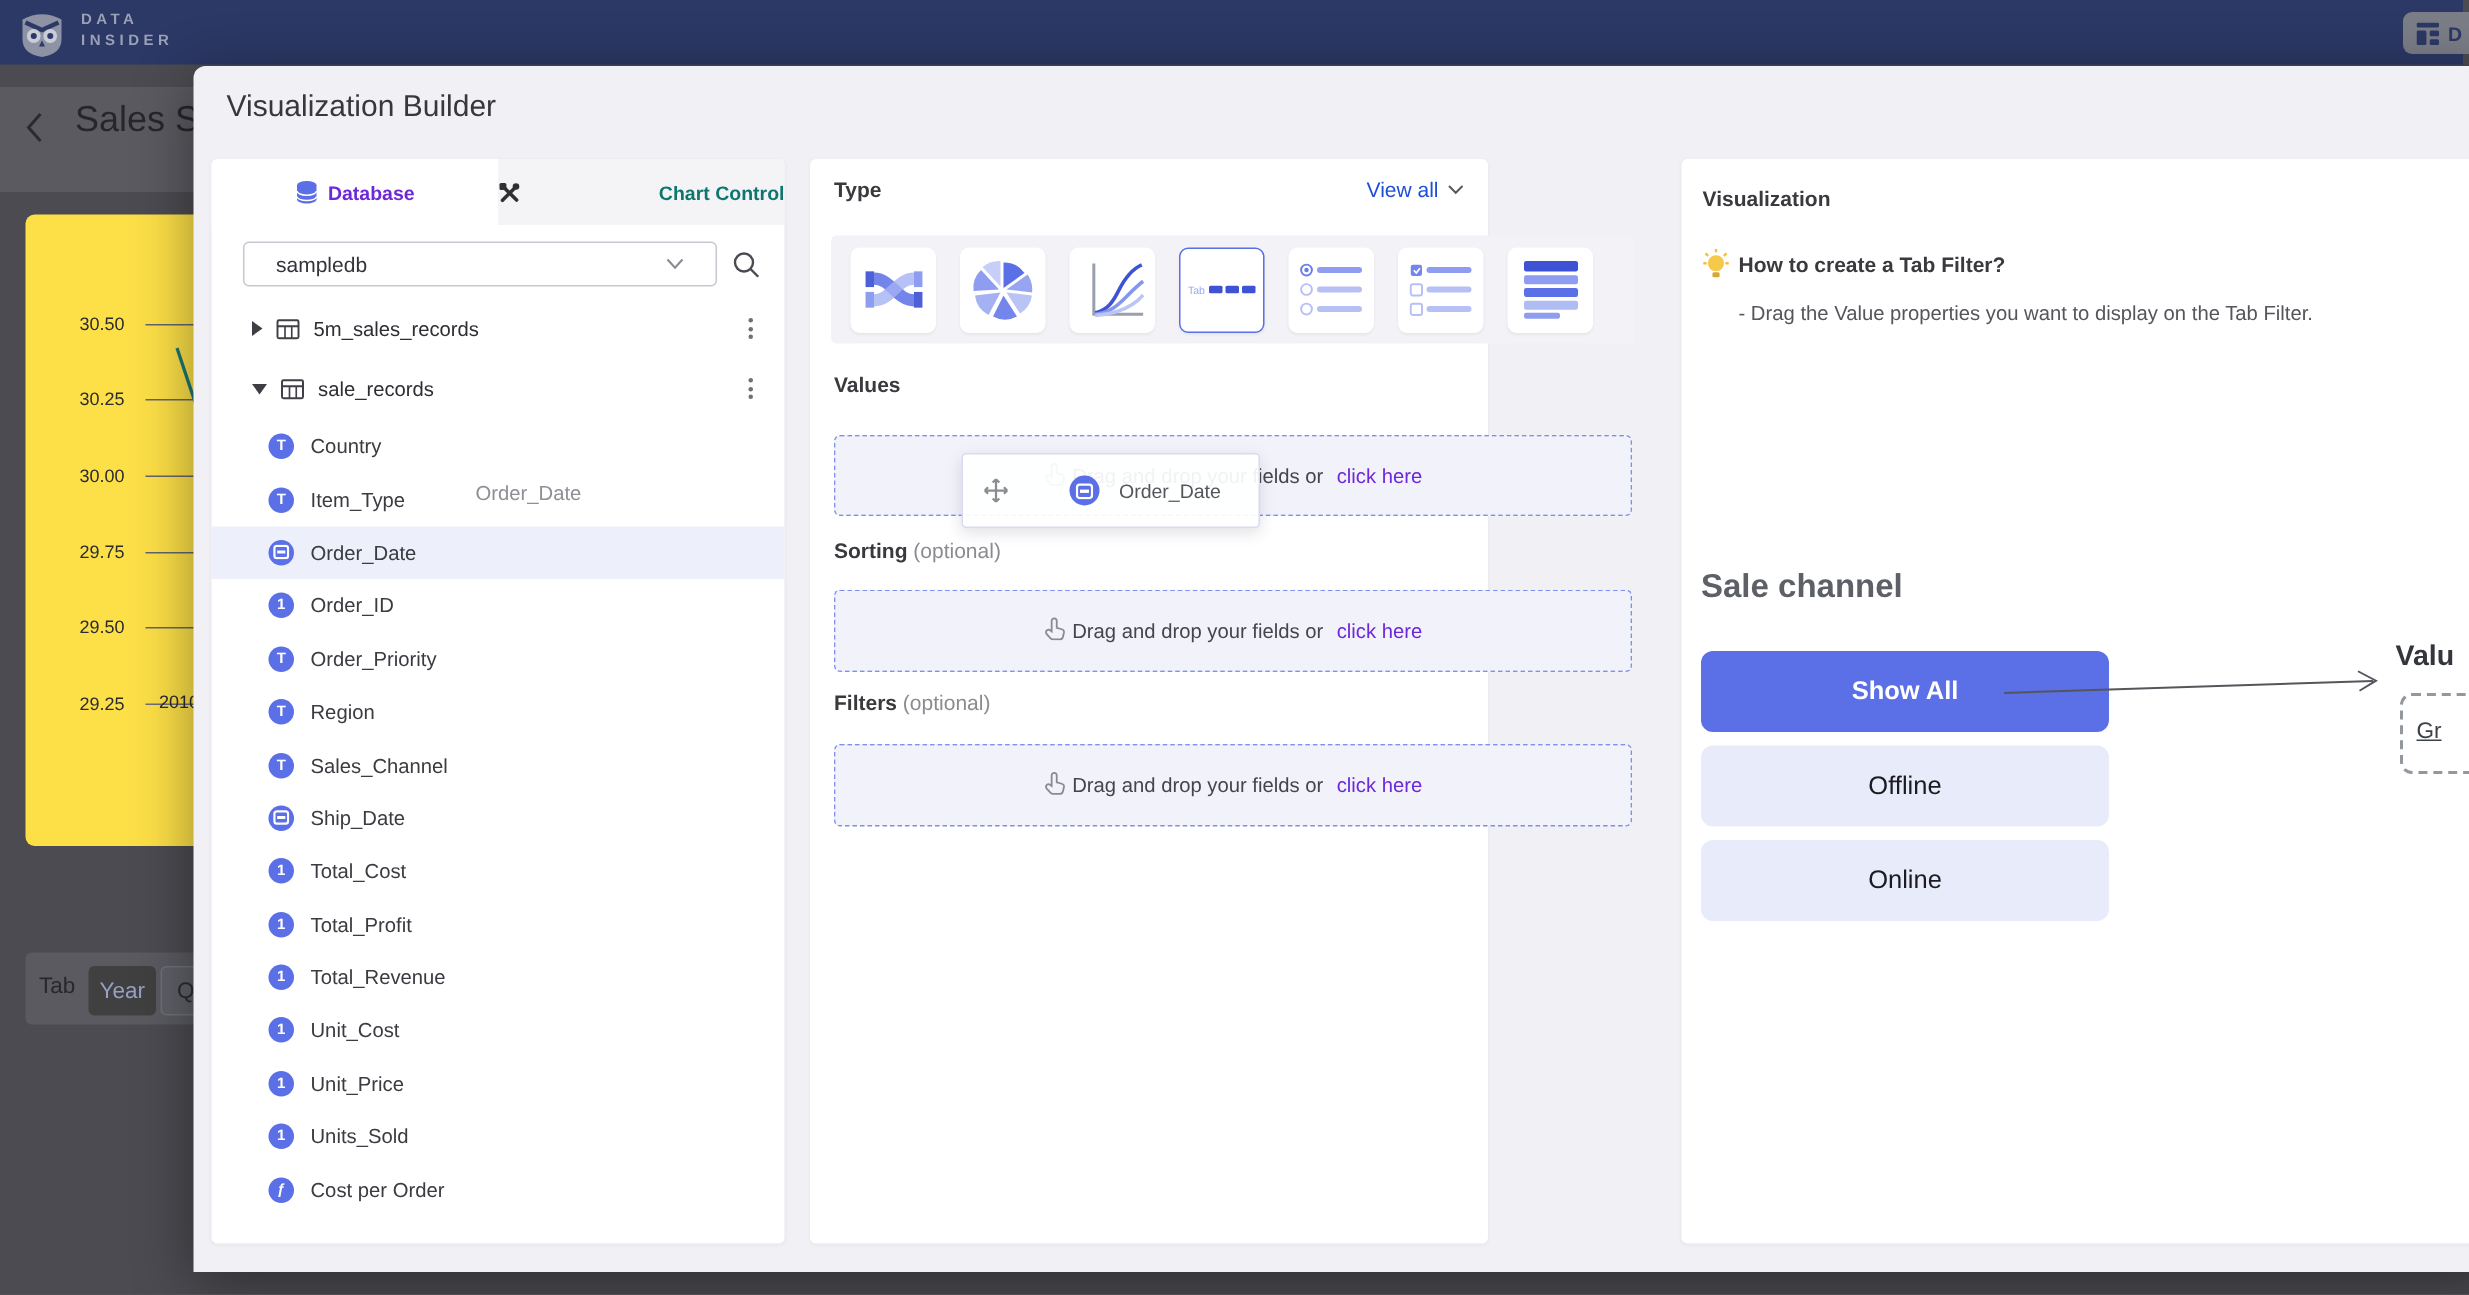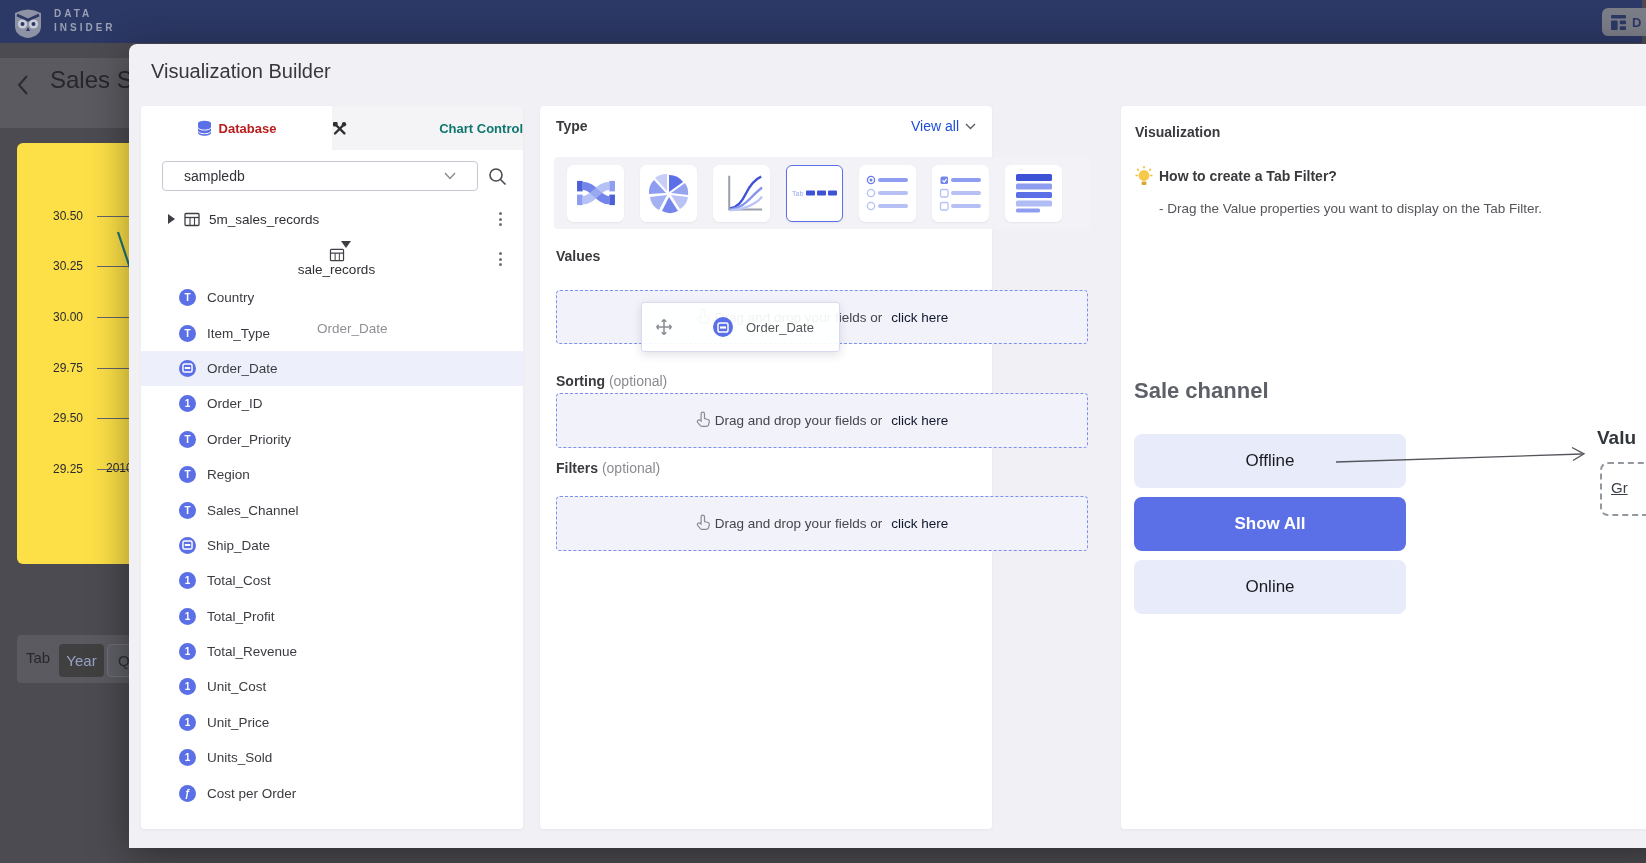--- a/index.html
+++ b/index.html
@@ -36,21 +36,21 @@
            border-top-left-radius:8px; box-shadow:0 8px 40px rgba(0,0,0,.4); z-index:10; }
   .modal-title { position:absolute; left:22px; top:16px; font-size:20px; color:#38383c; }
   .card { position:absolute; background:#fff; border-radius:4px; box-shadow:0 1px 3px rgba(40,40,60,.05); }
   .card-left   { left:12px;  top:62px; width:382px; height:723px; }
   .card-middle { left:411px; top:62px; width:452px; height:723px; }
   .card-right  { left:992px; top:62px; width:648px; height:723px; }
   
   .tabs { display:flex; height:44px; }
   .tab { flex:1; display:flex; align-items:center; justify-content:center; gap:7px;
          font-size:13px; font-weight:bold; cursor:default; }
-  .tab.active { background:#fff; color:#b91c1c; border-top-left-radius:4px; }
+  .tab.active { background:#fff; color:#6d28d9; border-top-left-radius:4px; }
   .tab.inactive { background:#f4f4f7; color:#0f766e; border-top-right-radius:4px;justify-content:space-between; }
   .search-select { position:absolute; left:21px; top:55px; width:316px; height:30px; border:1px solid #c7c8d0;
                    border-radius:4px; background:#fff; display:flex; align-items:center; padding:0 21px;
                    font-size:14px; color:#33333a; }
   .search-select .chev { margin-left:auto; }
   .magnifier { position:absolute; left:347px; top:61px; }
   .tree-row { position:absolute; left:0; width:382px; height:36px; display:flex; align-items:center; }
   .tr-arrow { width:0; height:0; margin-left:27px; }
   .tr-arrow.right { border-left:7px solid #3e3e45; border-top:5px solid transparent; border-bottom:5px solid transparent; }
   .tr-arrow.down  { border-top:7px solid #3e3e45; border-left:5px solid transparent; border-right:5px solid transparent; }
@@ -71,21 +71,21 @@
   .sec-label { position:absolute; left:16px; font-size:14px; font-weight:bold; color:#3a3a3e; }
   .sec-label .opt { font-weight:normal; color:#8b8b91; }
   .view-all { position:absolute; right:16px; top:12px; font-size:14px; color:#1d4ed8; display:flex; align-items:center; gap:6px; }
   .type-strip { position:absolute; left:14px; top:51px; width:536px; height:72px; background:#f3f3f7; border-radius:4px;
                 display:flex; align-items:center; gap:16px; padding-left:13px; }
   .type-icon { width:57px; height:57px; background:#fff; border-radius:6px; border:1px solid #fff;
                display:flex; align-items:center; justify-content:center; box-shadow:0 1px 2px rgba(50,50,80,.07); }
   .type-icon.selected { border:1px solid #5b6fe6; }
   .zone { position:absolute; left:16px; width:532px; border:1px dashed #7e8ff0; border-radius:4px; background:#f2f3fa;
           display:flex; align-items:center; justify-content:center; gap:5px; font-size:13.5px; color:#45454b; }
-  .zone .link { color:#0f172a; margin-left:4px; }
+  .zone .link { color:#6d28d9; margin-left:4px; }
   .chip { position:absolute; left:101px; top:196px; width:199px; height:50px; background:rgba(255,255,255,.93);
           border:1px solid #d7daf0; border-radius:3px; box-shadow:0 3px 10px rgba(40,40,80,.14);
           display:flex; align-items:center; z-index:20; }
   .chip .c-icon { width:20px; height:20px; border-radius:50%; background:#5b6fe6; margin-left:40px;
                   display:flex; align-items:center; justify-content:center; }
   .chip .c-label { margin-left:13px; font-size:13px; color:#55555b; }
   .chip .move { margin-left:13px; }
   
   .viz-head { position:absolute; left:14px; top:18px; font-size:14px; font-weight:bold; color:#3a3a3e; }
   .bulb { position:absolute; left:13px; top:59px; }
@@ -214,21 +214,21 @@
           <line x1="10.5" y1="5.5" x2="10.5" y2="13.5" stroke="#3f3f46" stroke-width="1.1"></line>
         </svg>
         <span class="tr-label">5m_sales_records</span>
         <span class="kebab">
             <i></i>
             <i></i>
             <i></i>
           </span>
       </div>
 
-      <div class="tree-row" style="top:135px;flex-direction:column;">
+      <div class="tree-row" style="top:135px;">
         <span class="tr-arrow down"></span>
         <svg class="tr-grid" width="16" height="15" viewBox="0 0 16 15">
           <rect x="1" y="1.5" width="14" height="12" rx="1" fill="none" stroke="#3f3f46" stroke-width="1.3"></rect>
           <line x1="1" y1="5.5" x2="15" y2="5.5" stroke="#3f3f46" stroke-width="1.3"></line>
           <line x1="6" y1="5.5" x2="6" y2="13.5" stroke="#3f3f46" stroke-width="1.1"></line>
           <line x1="10.5" y1="5.5" x2="10.5" y2="13.5" stroke="#3f3f46" stroke-width="1.1"></line>
         </svg>
         <span class="tr-label">sale_records</span>
         <span class="kebab">
             <i></i>
@@ -411,21 +411,21 @@
         </svg>
         <span class="c-icon">
           <svg width="12" height="11" viewBox="0 0 12 11">
             <rect x="1" y="1" width="10" height="9" rx="1.8" fill="none" stroke="#fff" stroke-width="1.5"></rect>
             <rect x="3" y="4.4" width="6" height="2.2" fill="#fff"></rect>
           </svg>
         </span>
         <span class="c-label">Order_Date</span>
       </div>
 
-      <div class="sec-label" style="top:267px;">
+      <div class="sec-label" style="top:253px;">
         <span>Sorting</span>
         <span class="opt">(optional)</span>
       </div>
       <div class="zone" style="top:287px; height:55px;">
         <span class="hand"><svg width="14" height="16" viewBox="0 0 14 16">
               <path d="M6.8 1.2 c1 0 1.7 .8 1.7 1.8 V7.6 l3.4 .9 c1 .3 1.6 1.2 1.4 2.2 l-.7 3 c-.2 .9 -1 1.6 -2 1.6 H6 c-.6 0 -1.2 -.3 -1.6 -.7 L1.8 11.7 c-.7 -.8 -.6 -1.9 .2 -2.5 .6 -.5 1.5 -.5 2.1 0 l1 .8 V3 C5.1 2 5.8 1.2 6.8 1.2 Z" fill="none" stroke="#8a8a90" stroke-width="1.2"></path>
             </svg></span>
         <span>Drag and drop your fields or</span>
         <span class="link">click here</span>
       </div>
@@ -454,22 +454,22 @@
           <line x1="18.5" y1="10.5" x2="16.2" y2="10.5"></line>
         </g>
         <circle cx="10" cy="10.5" r="5.4" fill="#f6c94a"></circle>
         <rect x="7.6" y="16.5" width="4.8" height="3.4" rx="1" fill="#d9a832"></rect>
       </svg>
       <div class="tip-title">How to create a Tab Filter?</div>
       <div class="tip-body">- Drag the Value properties you want to display on the Tab Filter.</div>
 
       <div class="preview-title">Sale channel</div>
       <div id="preview-tabs">
+          <div class="p-btn sel">Show All</div>
           <div class="p-btn unsel">Offline</div>
-          <div class="p-btn sel">Show All</div>
           <div class="p-btn unsel">Online</div>
         </div>
 
       <svg class="big-arrow" width="290" height="26" viewBox="0 0 290 26">
         <path d="M10 18 L256 10" stroke="#55565c" stroke-width="1.3" fill="none"></path>
         <polyline points="246,3.5 258,9.8 247,16.5" fill="none" stroke="#55565c" stroke-width="1.3"></polyline>
       </svg>
       <div class="anno-value">Valu</div>
       <div class="anno-box">
         <span>Gr</span>

